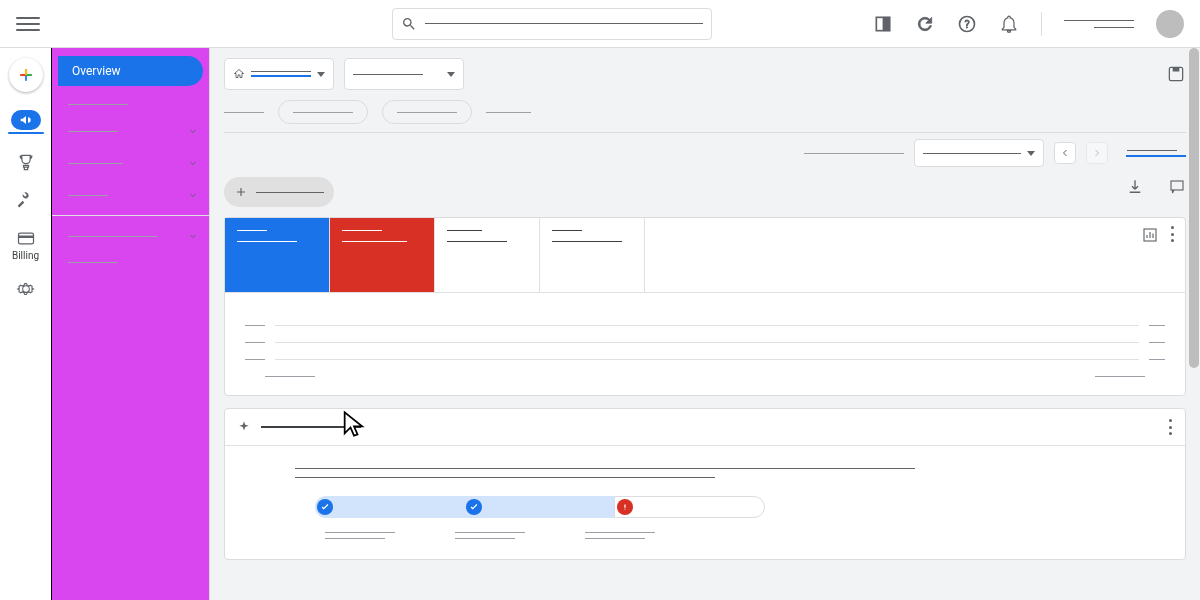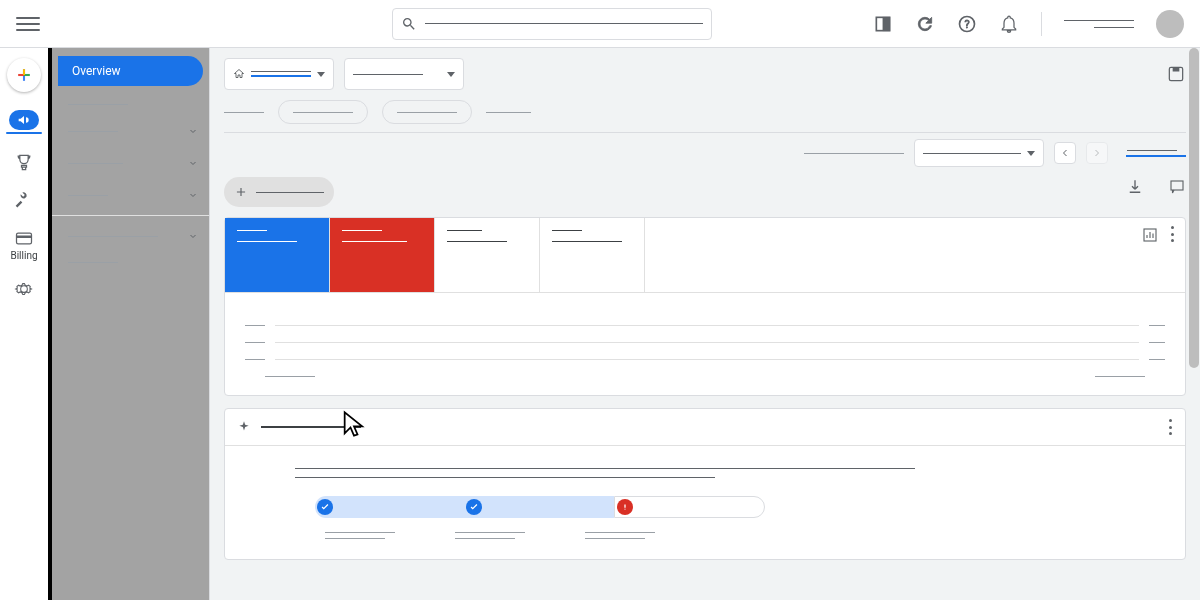--- a/index.html
+++ b/index.html
@@ -17,31 +17,31 @@
 .search-line { flex: 1; height: 1px; background: #5f6368; }
 .header-icons { margin-left: auto; display: flex; align-items: center; gap: 22px; }
 .header-icon { width: 20px; height: 20px; fill: #5f6368; stroke: #5f6368; cursor: pointer; }
 .header-divider { width: 1px; height: 24px; background: #dadce0; }
 .account-line { width: 70px; height: 1px; background: #5f6368; }
 .account-line2 { width: 40px; height: 1px; background: #5f6368; margin-top: 6px; }
 .account-block { display: flex; flex-direction: column; align-items: flex-end; }
 .avatar { width: 28px; height: 28px; border-radius: 50%; background: #bdbdbd; }
 
 
-.left-rail { position: absolute; top: 48px; left: 0; width: 52px; height: calc(600px - 48px); border-right: 4px solid #000000; background: #fff; display: flex; flex-direction: column; align-items: center; padding-top: 10px; gap: 18px; }
+.left-rail { position: absolute; top: 48px; left: 0; width: 52px; height: calc(600px - 48px); border-right: 1px solid #000000; background: #fff; display: flex; flex-direction: column; align-items: center; padding-top: 10px; gap: 18px; }
 .fab { width: 34px; height: 34px; border-radius: 50%; background: #fff; box-shadow: 0 1px 3px rgba(0,0,0,0.3); display: flex; align-items: center; justify-content: center; cursor: pointer; }
 .rail-item { width: 36px; display: flex; flex-direction: column; align-items: center; gap: 2px; cursor: pointer; }
 .rail-icon { width: 30px; height: 20px; border-radius: 10px; display: flex; align-items: center; justify-content: center; }
 .rail-icon.active { background: #1a73e8; }
 .rail-icon svg { width: 16px; height: 16px; }
 .rail-underline { width: 36px; height: 2px; background: #1a73e8; border-radius: 1px; }
 .rail-label { font-size: 10px; color: #3c4043; }
 
 
-.side-panel { position: absolute; top: 48px; left: 52px; width: 158px; height: calc(600px - 48px); background: #a3a3a3; border-right: 1px solid #dadce0; padding-top: 6px; }
+.side-panel { position: absolute; top: 48px; left: 52px; width: 158px; height: calc(600px - 48px); background: #d946ef; border-right: 1px solid #dadce0; padding-top: 6px; }
 .overview-pill { margin: 2px 6px 8px 6px; height: 30px; background: #1a73e8; border-radius: 0 16px 16px 0; display: flex; align-items: center; padding-left: 14px; color: #fff; font-size: 12px; }
 .side-item { padding: 10px 10px 10px 16px; display: flex; align-items: center; justify-content: space-between; cursor: pointer; }
 .side-line { height: 1px; background: #9aa0a6; }
 .side-chevron { width: 12px; height: 12px; }
 .side-divider { height: 1px; background: #e0e0e0; margin: 4px 0; }
 
 
 .main { position: absolute; top: 48px; left: 210px; right: 0; bottom: 0; background: #f1f3f4; padding: 10px 14px 0 14px; overflow: hidden; }
 .top-row { display: flex; align-items: center; gap: 10px; }
 .dropdown-box { height: 32px; border: 1px solid #dadce0; border-radius: 4px; background: #fff; display: flex; align-items: center; padding: 0 8px; gap: 6px; }

